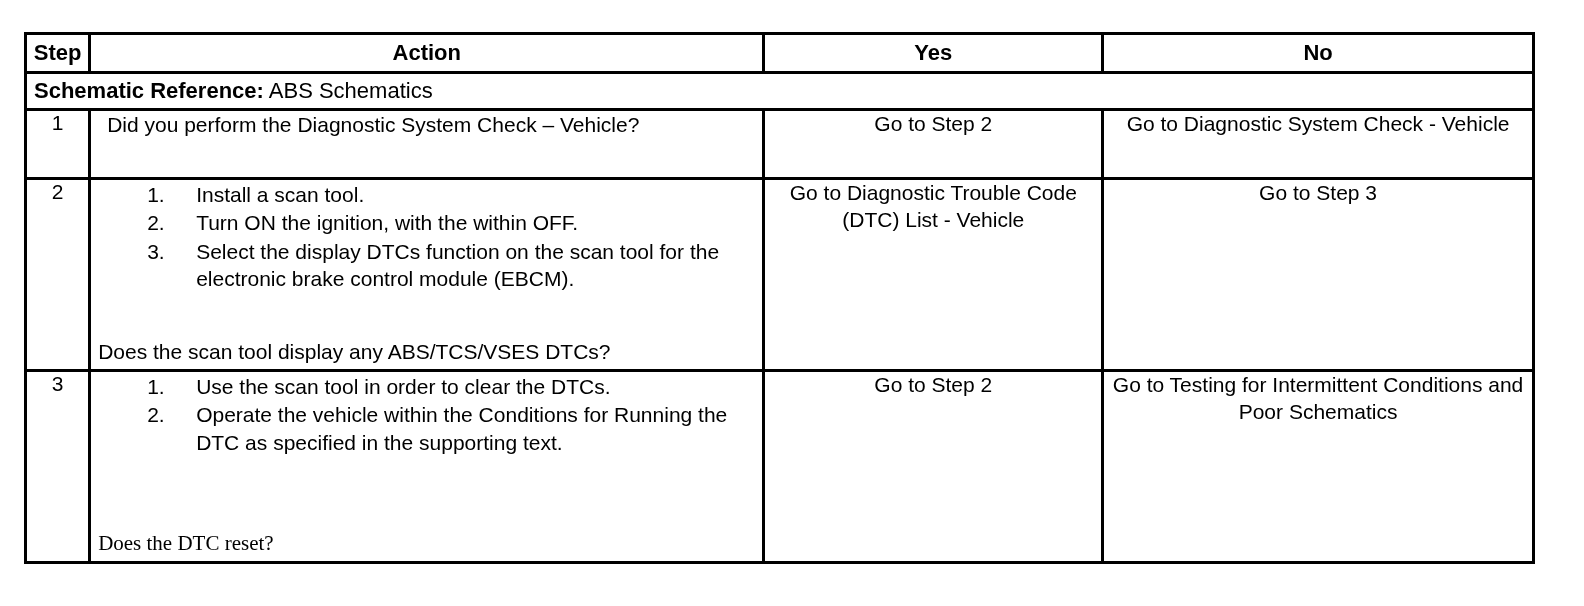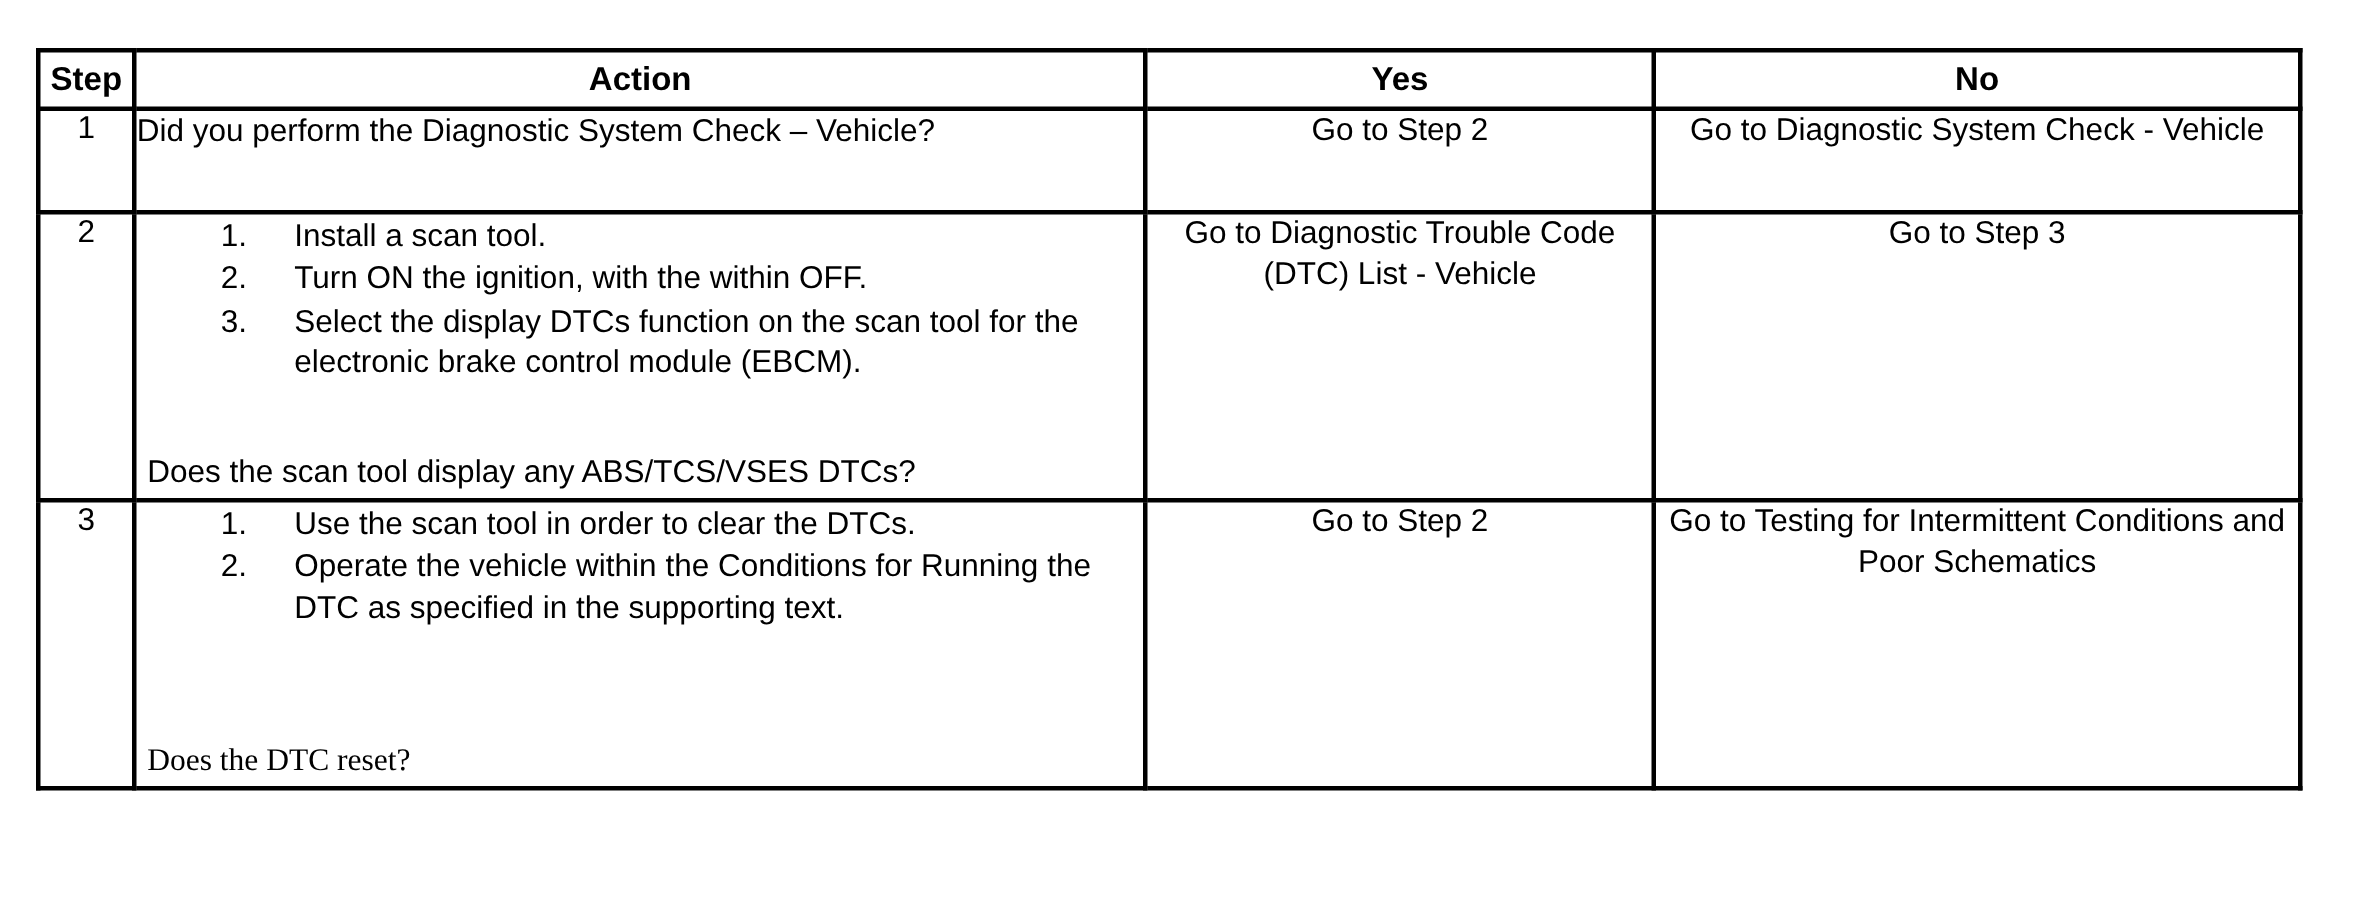--- a/index.html
+++ b/index.html
@@ -85,21 +85,21 @@
   }
 
   
   .action-cell {
     vertical-align: top;
     padding: 4px 6px 4px 7px;
     font-size: 21px;
     line-height: 1.30;
   }
   .action-intro {
-    margin: 0 0 0 0;
+    margin: 0 0 0 16px;
     white-space: nowrap;
   }
   .action-list {
     list-style: none;
     margin: 1px 0 0 0;
     padding: 0;
   }
   .action-list li {
     position: relative;
     padding-left: 105px;
@@ -148,20 +148,23 @@
       <tr class="hdr-row">
         <th class="hdr-step">Step</th>
         <th class="hdr-action">Action</th>
         <th class="hdr-yes">Yes</th>
         <th class="hdr-no">No</th>
       </tr>
     </thead>
 
     <tbody>
 
+      <tr class="schem-row">
+        <td colspan="4"><span class="schem-label">Schematic Reference:</span><span class="schem-value"> ABS Schematics</span></td>
+      </tr>
 
       <tr class="row-1">
         <td class="step-cell">1</td>
         <td class="action-cell">
           <div class="action-intro">Did you perform the Diagnostic System Check – Vehicle?</div>
         </td>
         <td class="ans-cell">Go to Step 2</td>
         <td class="ans-cell">Go to Diagnostic System Check - Vehicle</td>
       </tr>
 

